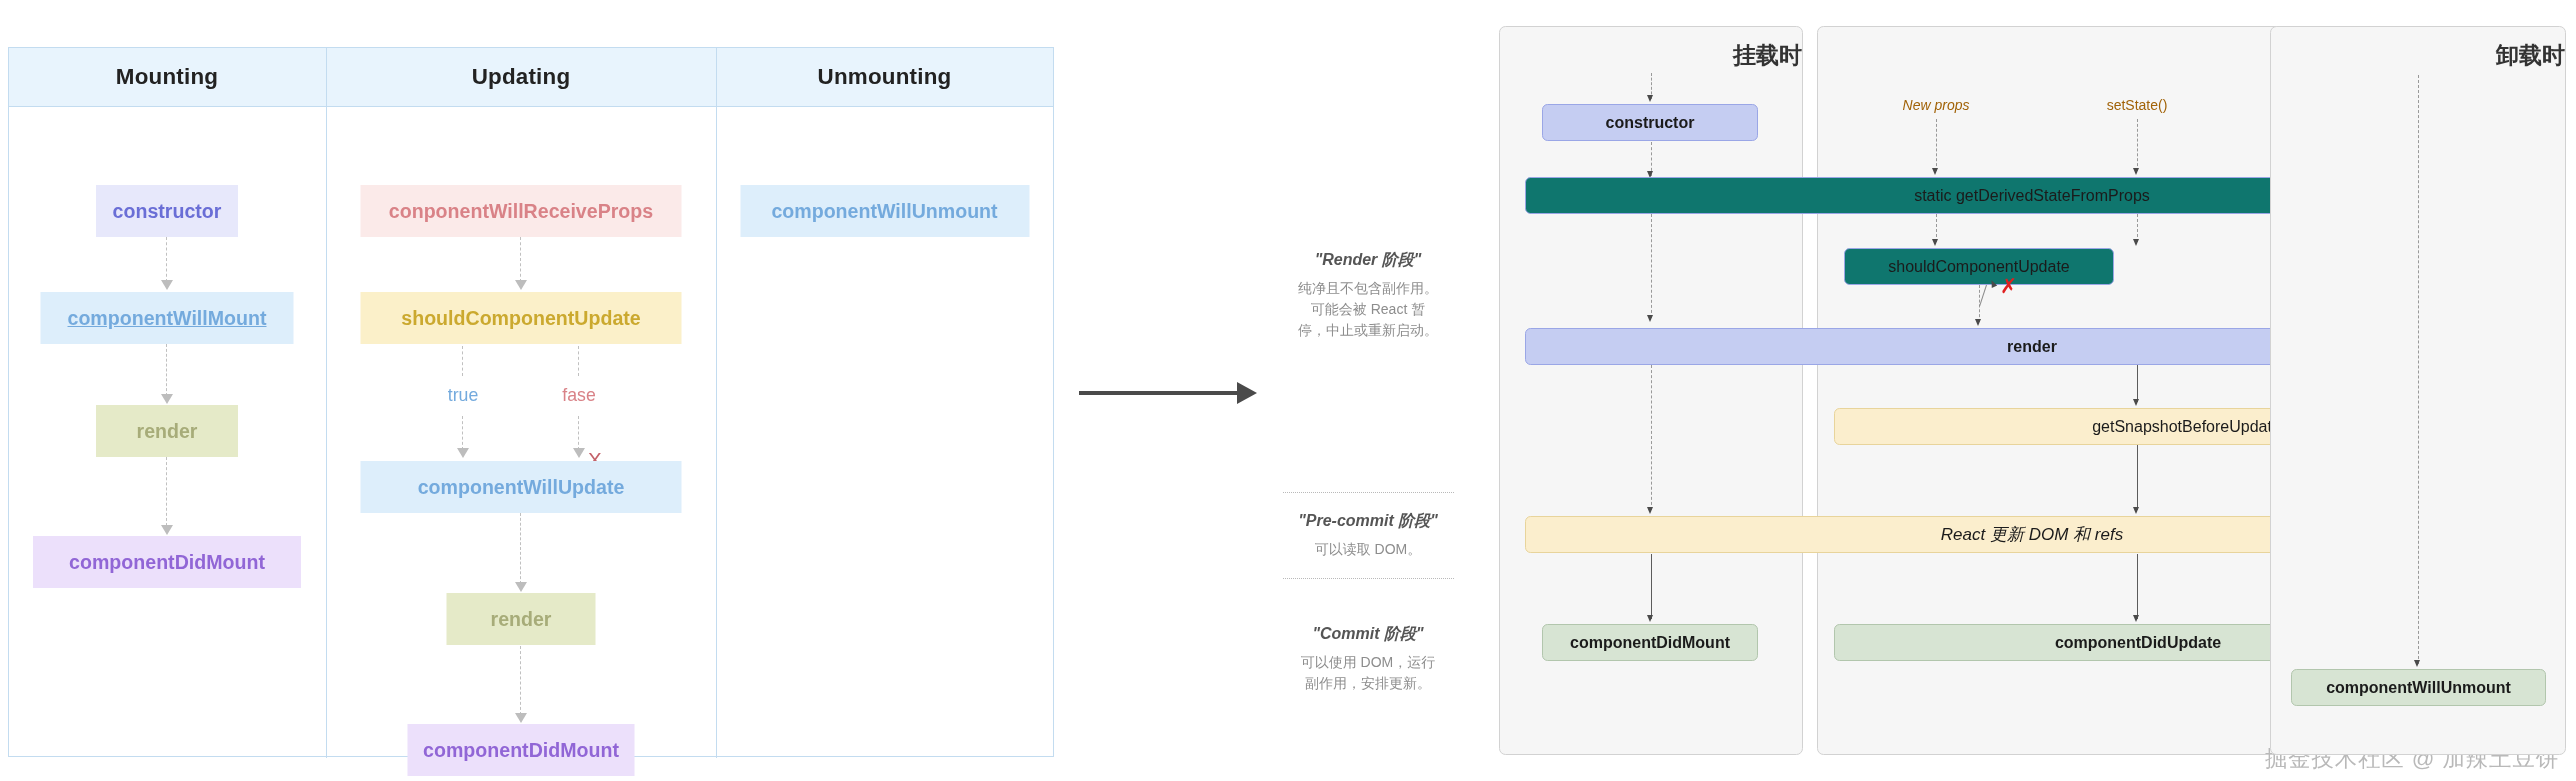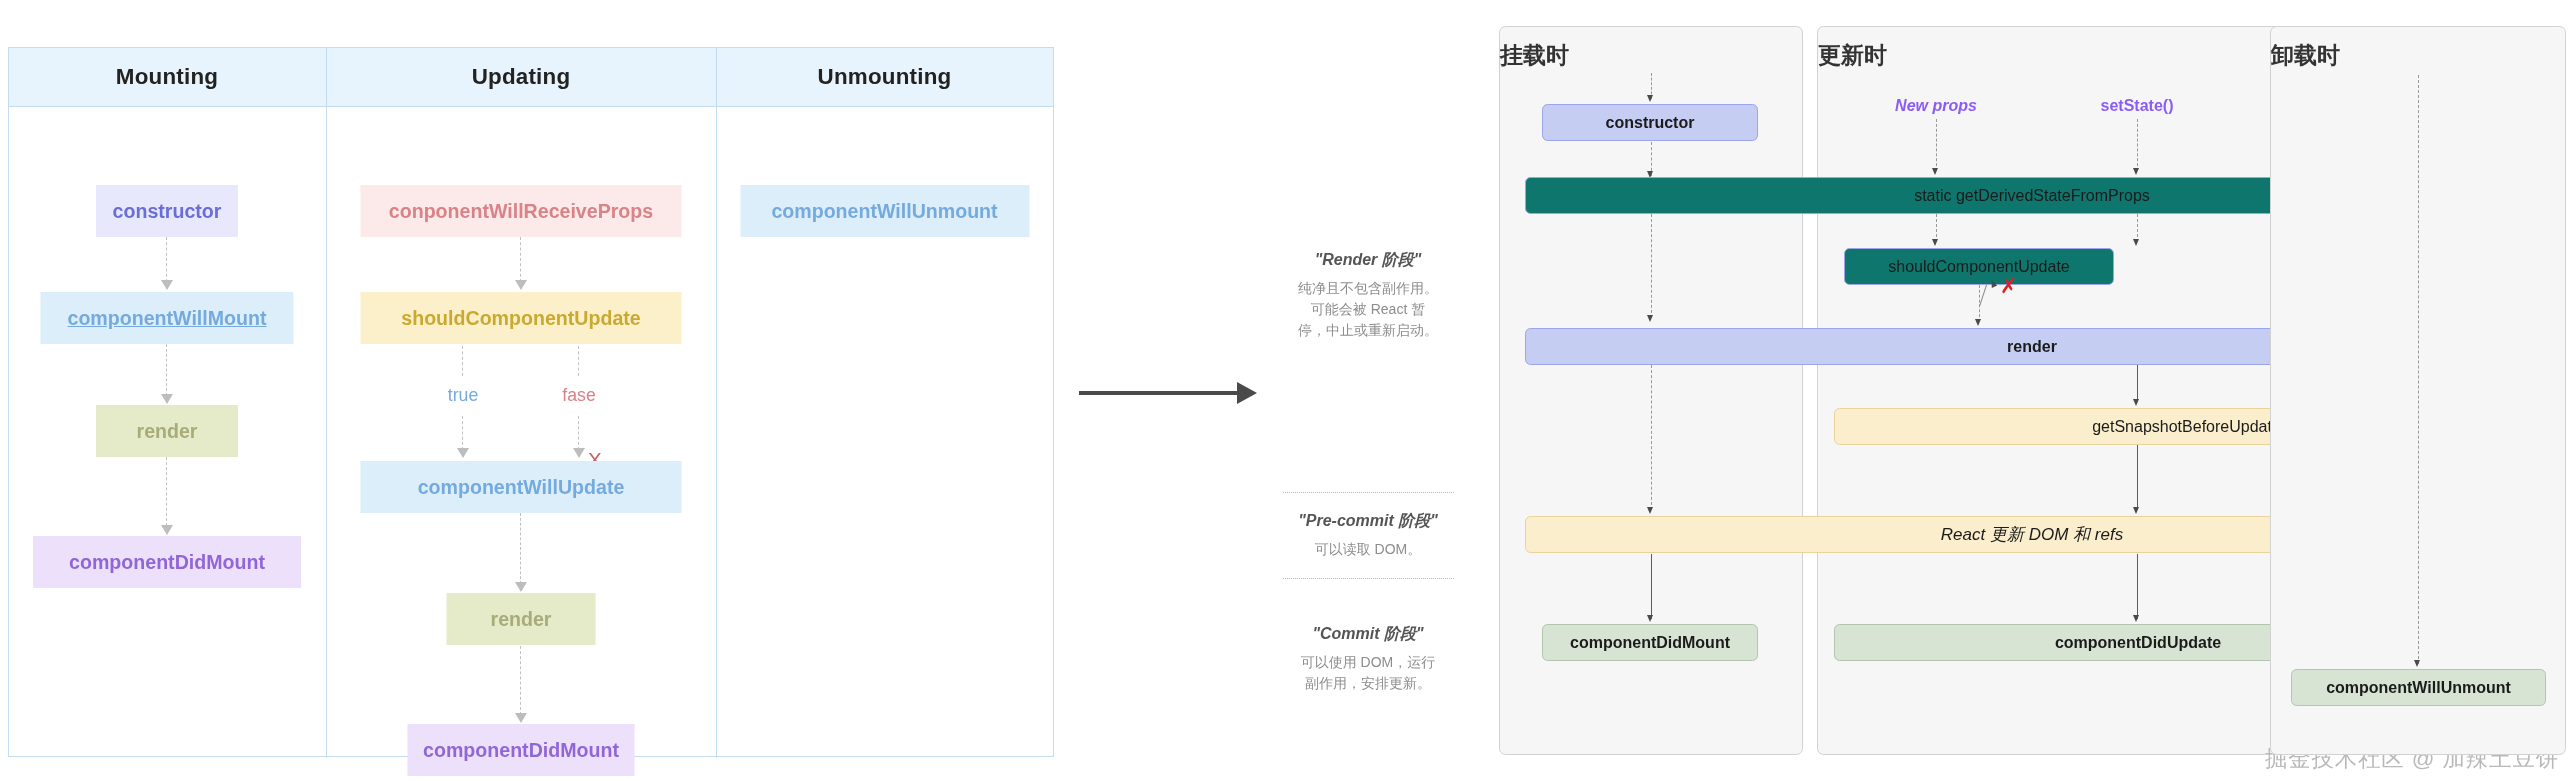--- a/index.html
+++ b/index.html
@@ -74,37 +74,37 @@
   .phase{position:absolute;width:186px;text-align:center;}
   .phase-title{font-size:16px;font-weight:bold;color:#555;font-style:italic;margin-bottom:6.5px;white-space:nowrap;}
   .phase-desc{font-size:14px;color:#8d8d8d;line-height:1.5;}
   .dotline{position:absolute;left:7.5px;width:171px;height:0;border-top:1.9px dotted #b9b9b9;}
 
   .panel{
     position:absolute;background:#f6f6f6;border:0.9px solid #d2d2d2;border-radius:6.5px;
     box-sizing:border-box;
   }
   .panel-title{
-    position:absolute;left:0;right:0;top:13px;text-align:left;
+    position:absolute;left:0;right:0;top:13px;text-align:right;
     font-size:23px;font-weight:bold;color:#333;
   }
   .rbox{
     position:absolute;border-radius:5.6px;box-sizing:border-box;
     display:flex;align-items:center;justify-content:center;
     font-size:16px;color:#1b1b1b;white-space:nowrap;text-align:center;
     border:0.9px solid;
   }
   .rb-blue  {background:#c5cdf2;border-color:#9aa6e6;font-weight:bold;}
   .rb-blue2 {background:#0f766e;border-color:#9aa6e6;}
   .rb-cream {background:#fbeecd;border-color:#e8d49b;}
   .rb-green {background:#d7e4d3;border-color:#b2c6ad;}
   .rb-bold  {font-weight:bold;}
   .rb-italic{font-style:italic;}
 
-  .trig{position:absolute;font-size:16px;color:#8b5cf6;white-space:nowrap;transform:translateX(-50%);font-weight:bold;}
+  .trig{position:absolute;font-size:14px;color:#a16207;white-space:nowrap;transform:translateX(-50%);}
   .trig.it{font-style:italic;}
 
   .vline{position:absolute;width:0;border-left:0.9px dashed #999;}
   .vline.solid{border-left:0.9px solid #5c5c5c;}
   .ahead{
     position:absolute;width:0;height:0;margin-left:-3.7px;
     border-left:3.7px solid transparent;border-right:3.7px solid transparent;
     border-top:7.5px solid #4a4a4a;
   }
   .red-x{position:absolute;color:#e02020;font-size:20.5px;font-weight:bold;}

